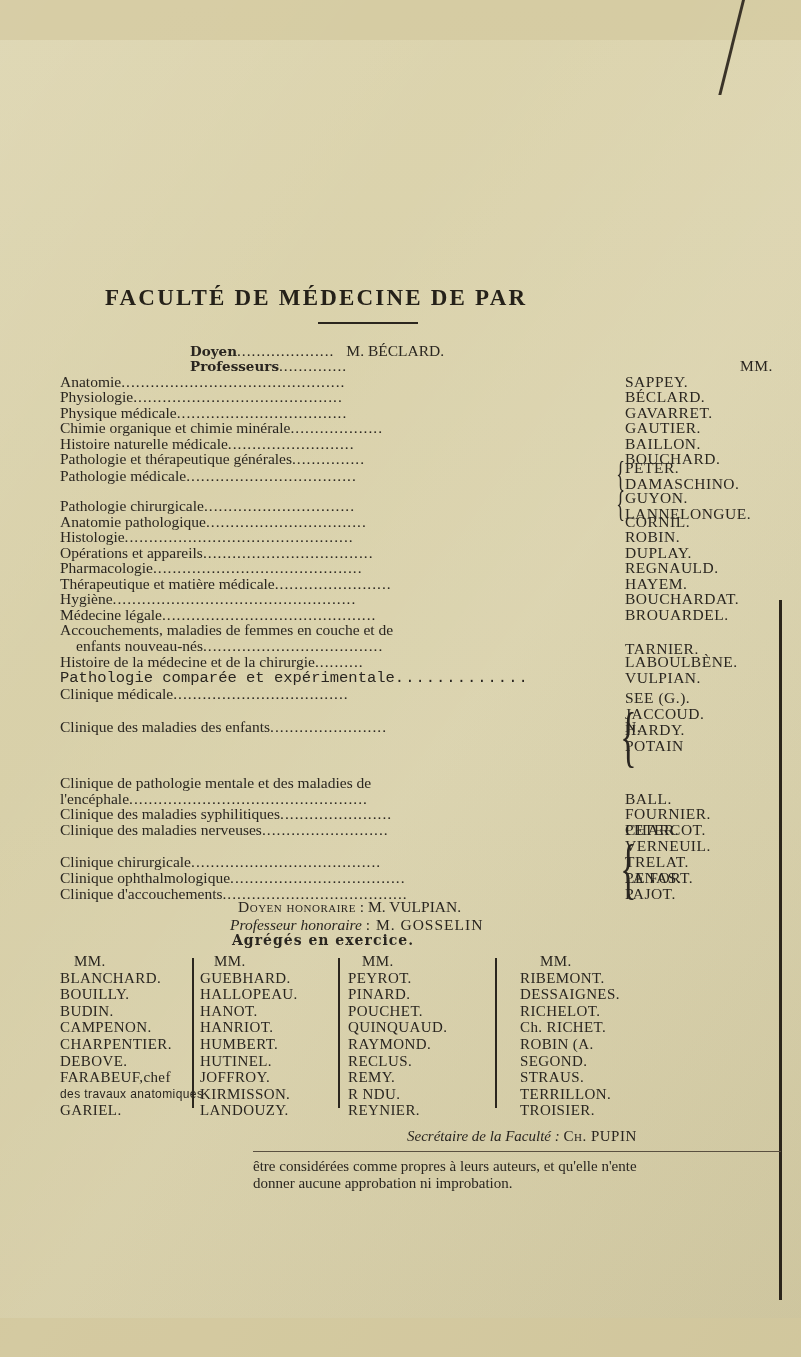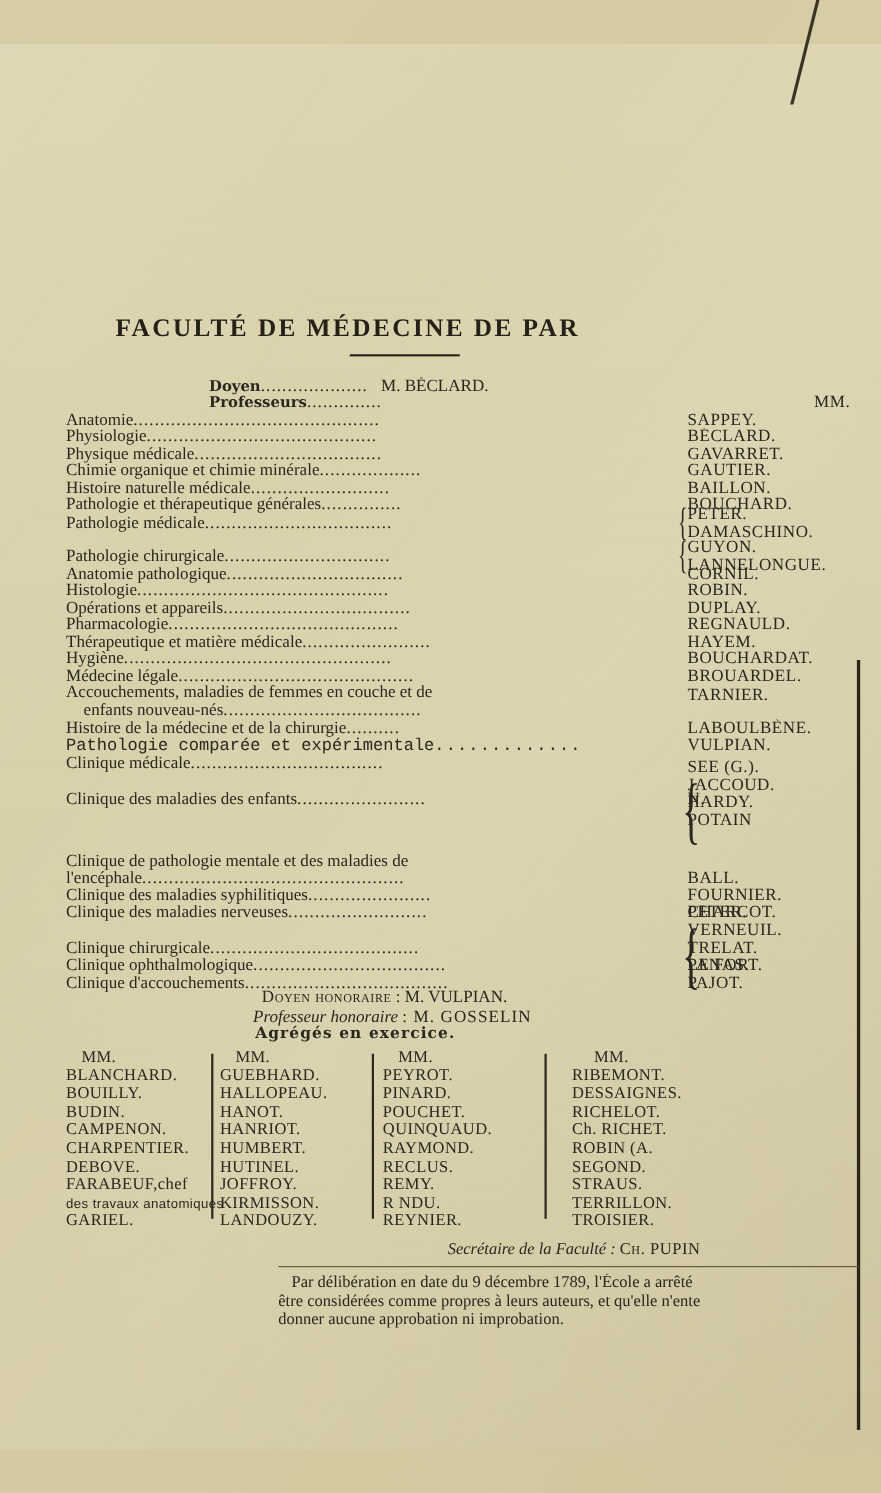--- a/index.html
+++ b/index.html
@@ -92,21 +92,21 @@
     <div class="line" style="left: 60px; top: 560px; max-width: 721px; overflow: hidden;"><span>Pharmacologie</span><span class="dots">...........................................</span></div>
     <div class="name" style="left: 625px; top: 560px; max-width: 156px; overflow: hidden;">REGNAULD.</div>
     <div class="line" style="left: 60px; top: 576px; max-width: 721px; overflow: hidden;"><span>Thérapeutique et matière médicale</span><span class="dots">........................</span></div>
     <div class="name" style="left: 625px; top: 576px; max-width: 156px; overflow: hidden;">HAYEM.</div>
     <div class="line" style="left: 60px; top: 591px; max-width: 721px; overflow: hidden;"><span>Hygiène</span><span class="dots">..................................................</span></div>
     <div class="name" style="left: 625px; top: 591px; max-width: 156px; overflow: hidden;">BOUCHARDAT.</div>
     <div class="line" style="left: 60px; top: 607px; max-width: 721px; overflow: hidden;"><span>Médecine légale</span><span class="dots">............................................</span></div>
     <div class="name" style="left: 625px; top: 607px; max-width: 156px; overflow: hidden;">BROUARDEL.</div>
     <div class="line" style="left: 60px; top: 622px; max-width: 721px; overflow: hidden;"><span>Accouchements, maladies de femmes en couche et de</span></div>
     <div class="line" style="left: 76px; top: 638px; max-width: 705px; overflow: hidden;"><span>enfants nouveau-nés</span><span class="dots">.....................................</span></div>
-    <div class="name" style="left: 625px; top: 624px; max-width: 156px; overflow: hidden;">TARNIER.</div>
+    <div class="name" style="left: 625px; top: 641px; max-width: 156px; overflow: hidden;">TARNIER.</div>
     <div class="line" style="left: 60px; top: 654px; max-width: 721px; overflow: hidden;"><span>Histoire de la médecine et de la chirurgie</span><span class="dots">..........</span></div>
     <div class="name" style="left: 625px; top: 654px; max-width: 156px; overflow: hidden;">LABOULBÈNE.</div>
     <div class="line" style="left: 60px; top: 670px; max-width: 721px; overflow: hidden; font-family: Liberation Mono, monospace;"><span>Pathologie comparée et expérimentale</span><span class="dots">.............</span></div>
     <div class="name" style="left: 625px; top: 670px; max-width: 156px; overflow: hidden;">VULPIAN.</div>
     <div class="line" style="left: 60px; top: 686px; max-width: 721px; overflow: hidden;"><span>Clinique médicale</span><span class="dots">....................................</span></div>
     <div class="brace" style="left: 612px; top: 704px; font-size: 68px; line-height: 64px;">{</div>
     <div class="name" style="left: 625px; top: 690px; max-width: 156px; overflow: hidden;">SEE (G.).</div>
     <div class="name" style="left: 625px; top: 706px; max-width: 156px; overflow: hidden;">JACCOUD.</div>
     <div class="name" style="left: 625px; top: 722px; max-width: 156px; overflow: hidden;">HARDY.</div>
     <div class="name" style="left: 625px; top: 738px; max-width: 156px; overflow: hidden;">POTAIN</div>
@@ -193,16 +193,15 @@
     <div style="width: 258px; overflow: hidden;">TERRILLON.</div>
     <div style="width: 258px; overflow: hidden;">TROISIER.</div>
   </div>
 
 <div class="secretary" style="max-width: 374px; overflow: hidden;">
   <span class="ital">Secrétaire de la Faculté :</span>
   <span class="smallcaps">Ch. PUPIN</span>
 </div>
 <div class="hr-long"></div>
 <div class="note">
-  <div style="padding-left: 12px; overflow: hidden;">Par délibération en date du 9 décembre 1789, l'École a arrêté</div>
   <div style="overflow: hidden;">être considérées comme propres à leurs auteurs, et qu'elle n'ente</div>
   <div style="overflow: hidden;">donner aucune approbation ni improbation.</div>
 </div>
 
 </body></html>

